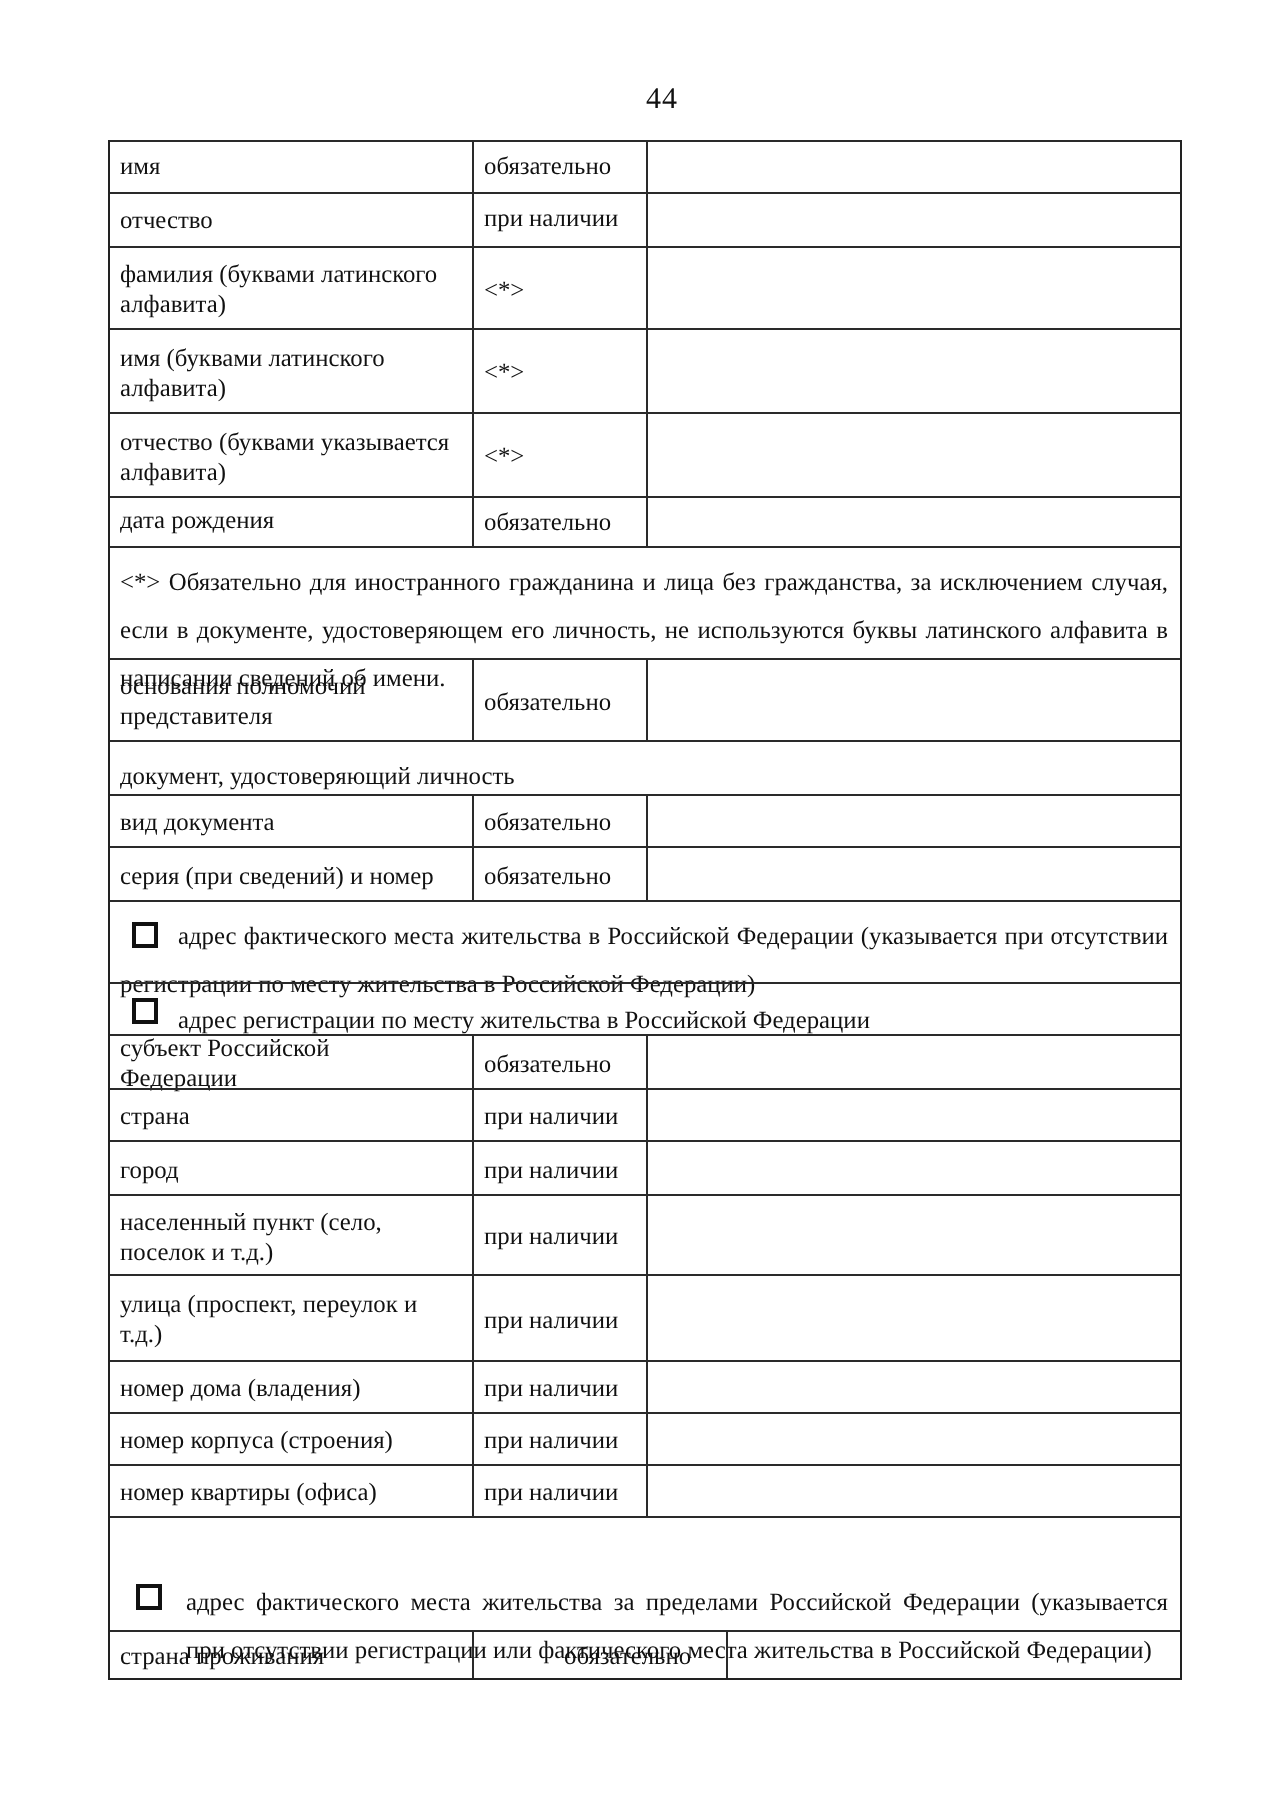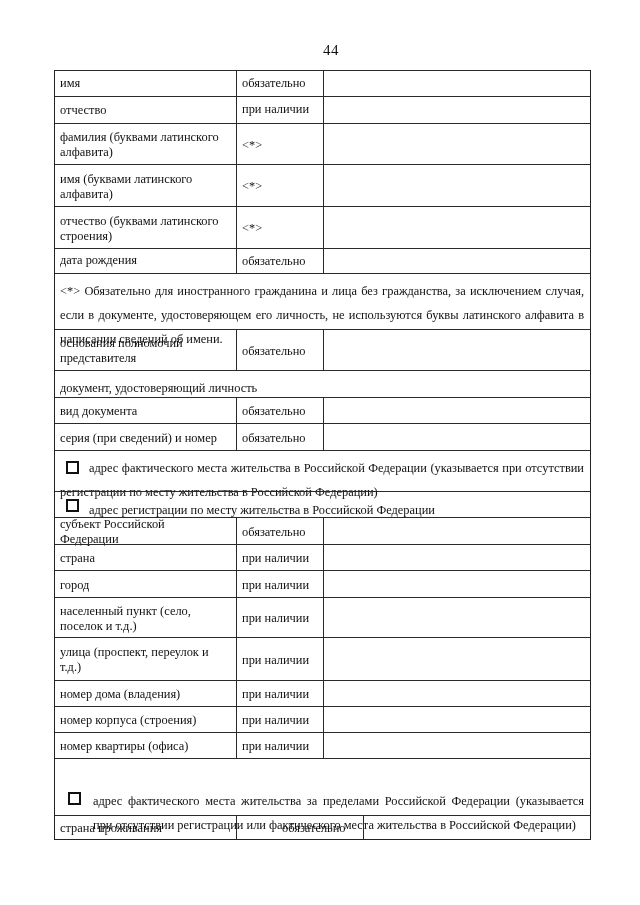--- a/index.html
+++ b/index.html
@@ -69,21 +69,21 @@
     <div class="cell c1">фамилия (буквами латинского алфавита)</div>
     <div class="cell c2">&lt;*&gt;</div>
     <div class="cell c3"></div>
   </div>
   <div class="row" style="height:42px">
     <div class="cell c1">имя (буквами латинского алфавита)</div>
     <div class="cell c2">&lt;*&gt;</div>
     <div class="cell c3"></div>
   </div>
   <div class="row" style="height:42px">
-    <div class="cell c1">отчество (буквами латинского строения)</div>
+    <div class="cell c1">отчество (буквами указывается алфавита)</div>
     <div class="cell c2">&lt;*&gt;</div>
     <div class="cell c3"></div>
   </div>
   <div class="row" style="height:25px">
     <div class="cell c1 bottom">дата рождения</div>
     <div class="cell c2 top">обязательно</div>
     <div class="cell c3"></div>
   </div>
 
   <div class="row" style="height:56px">

